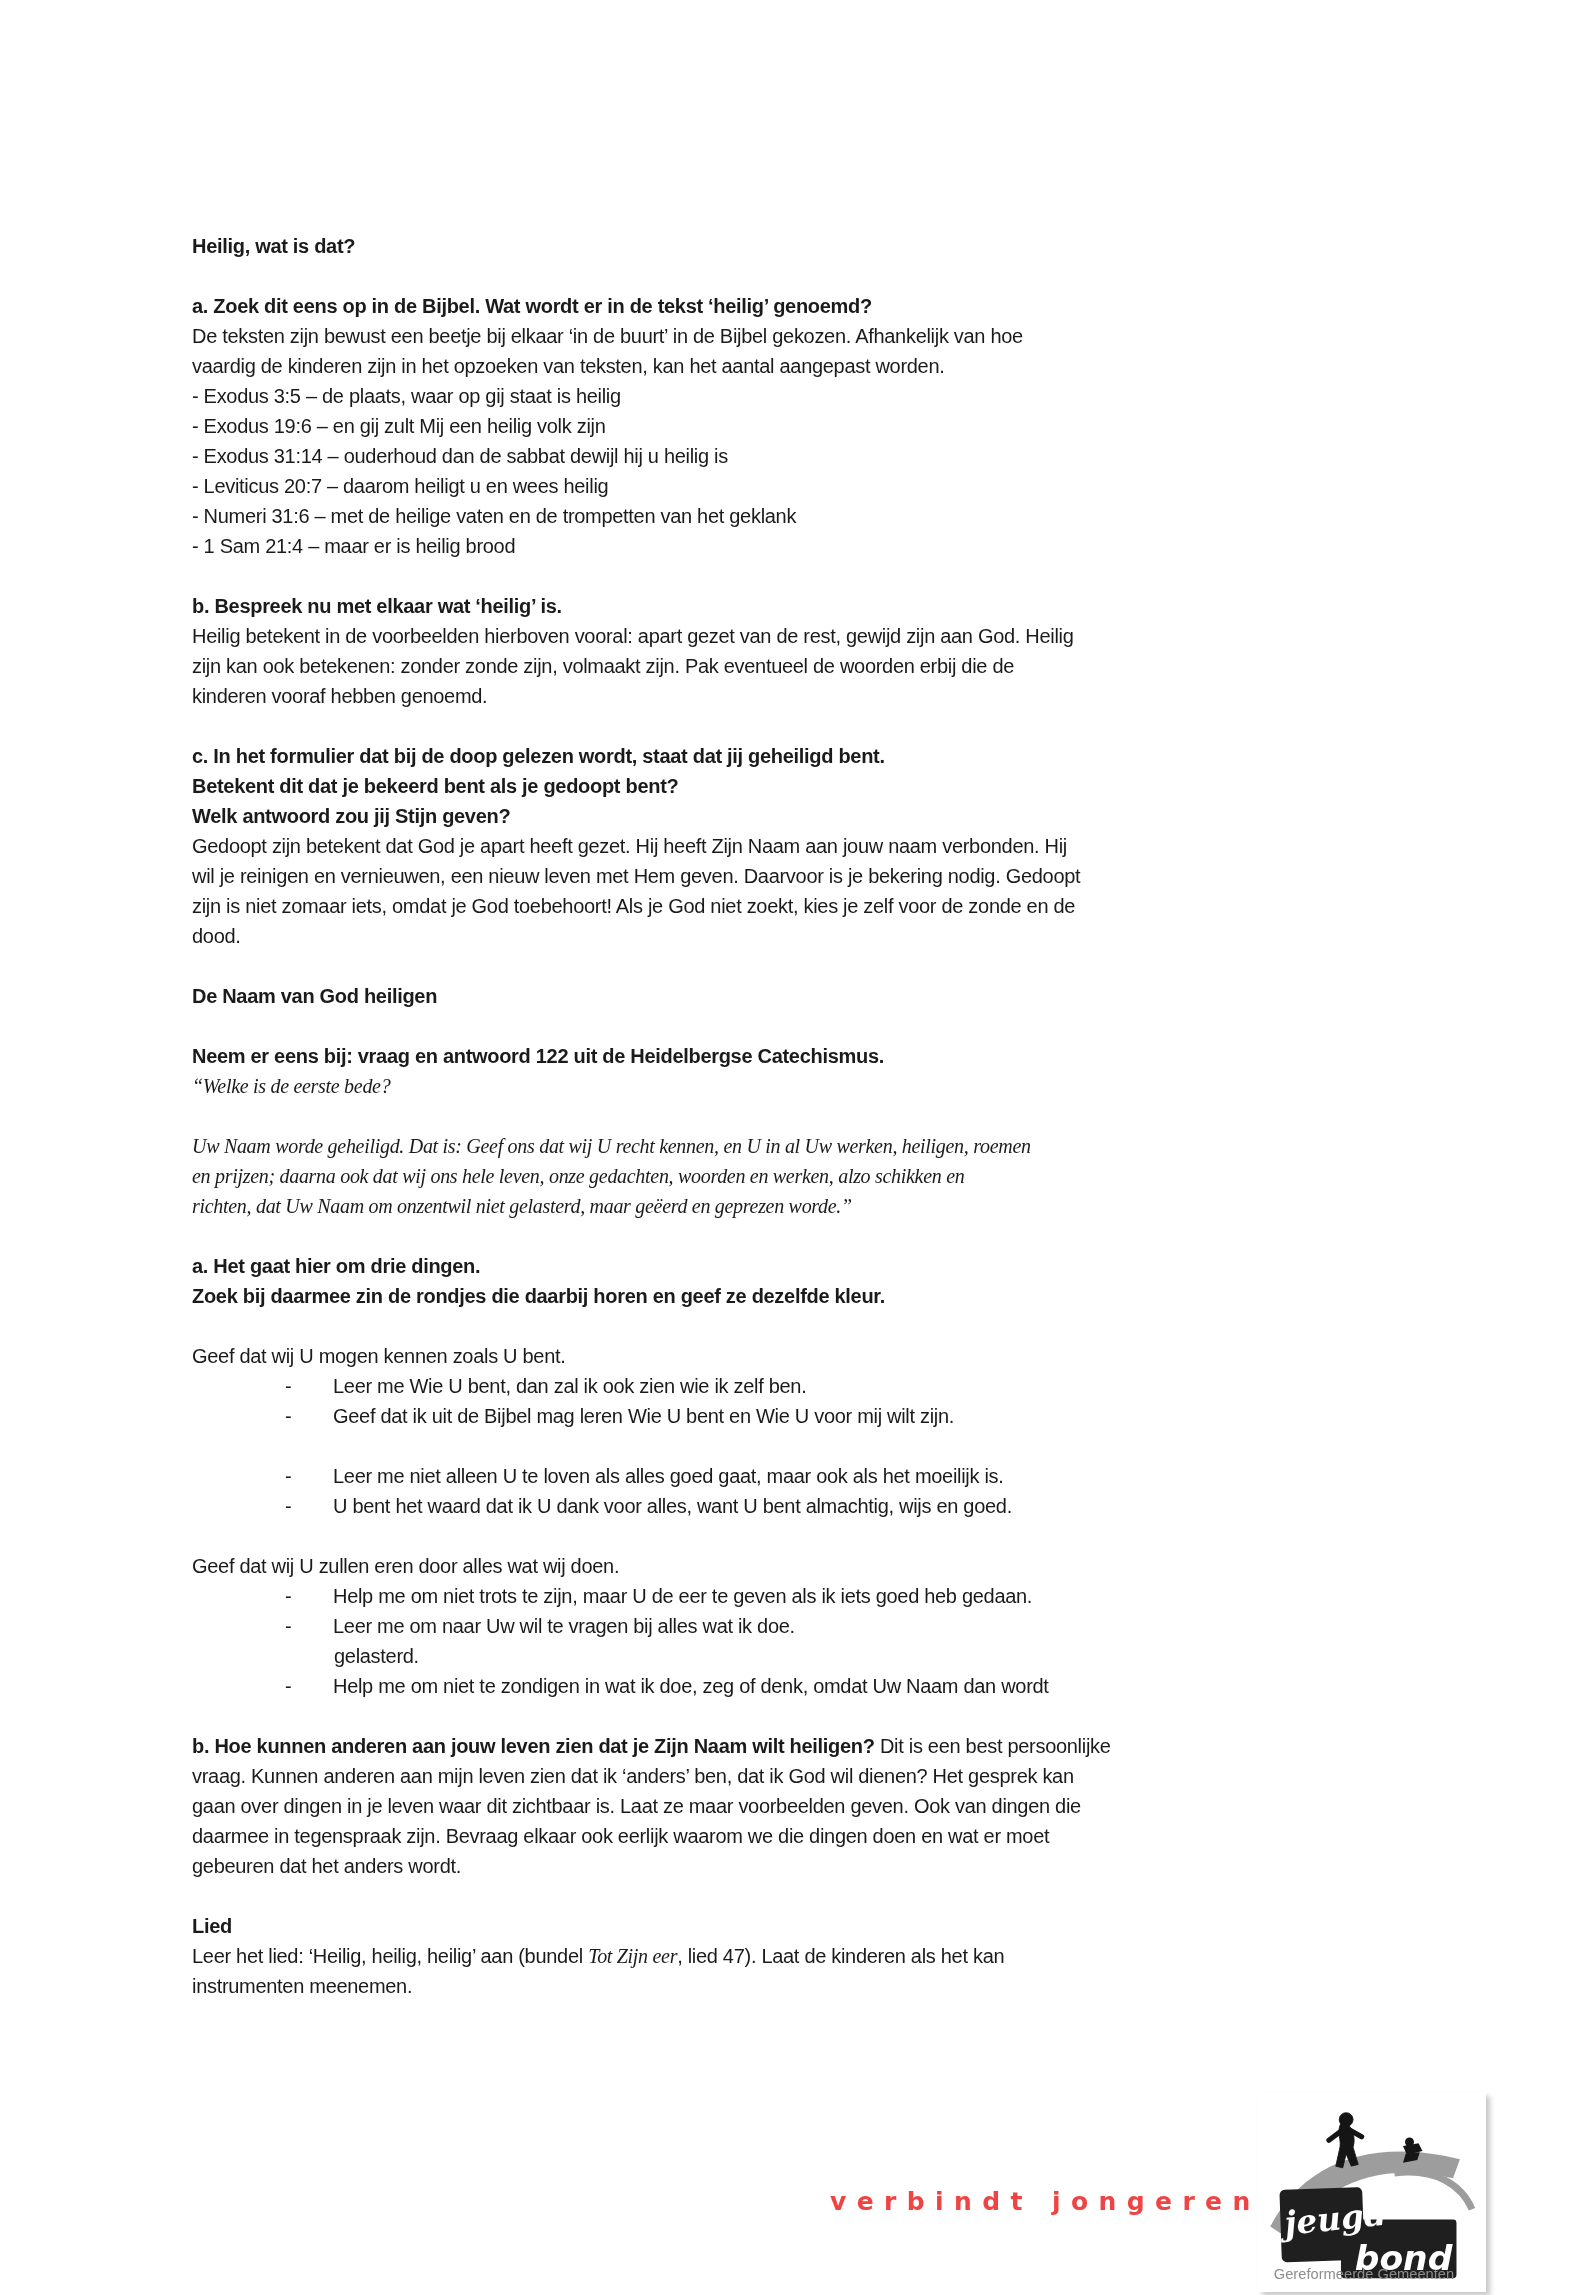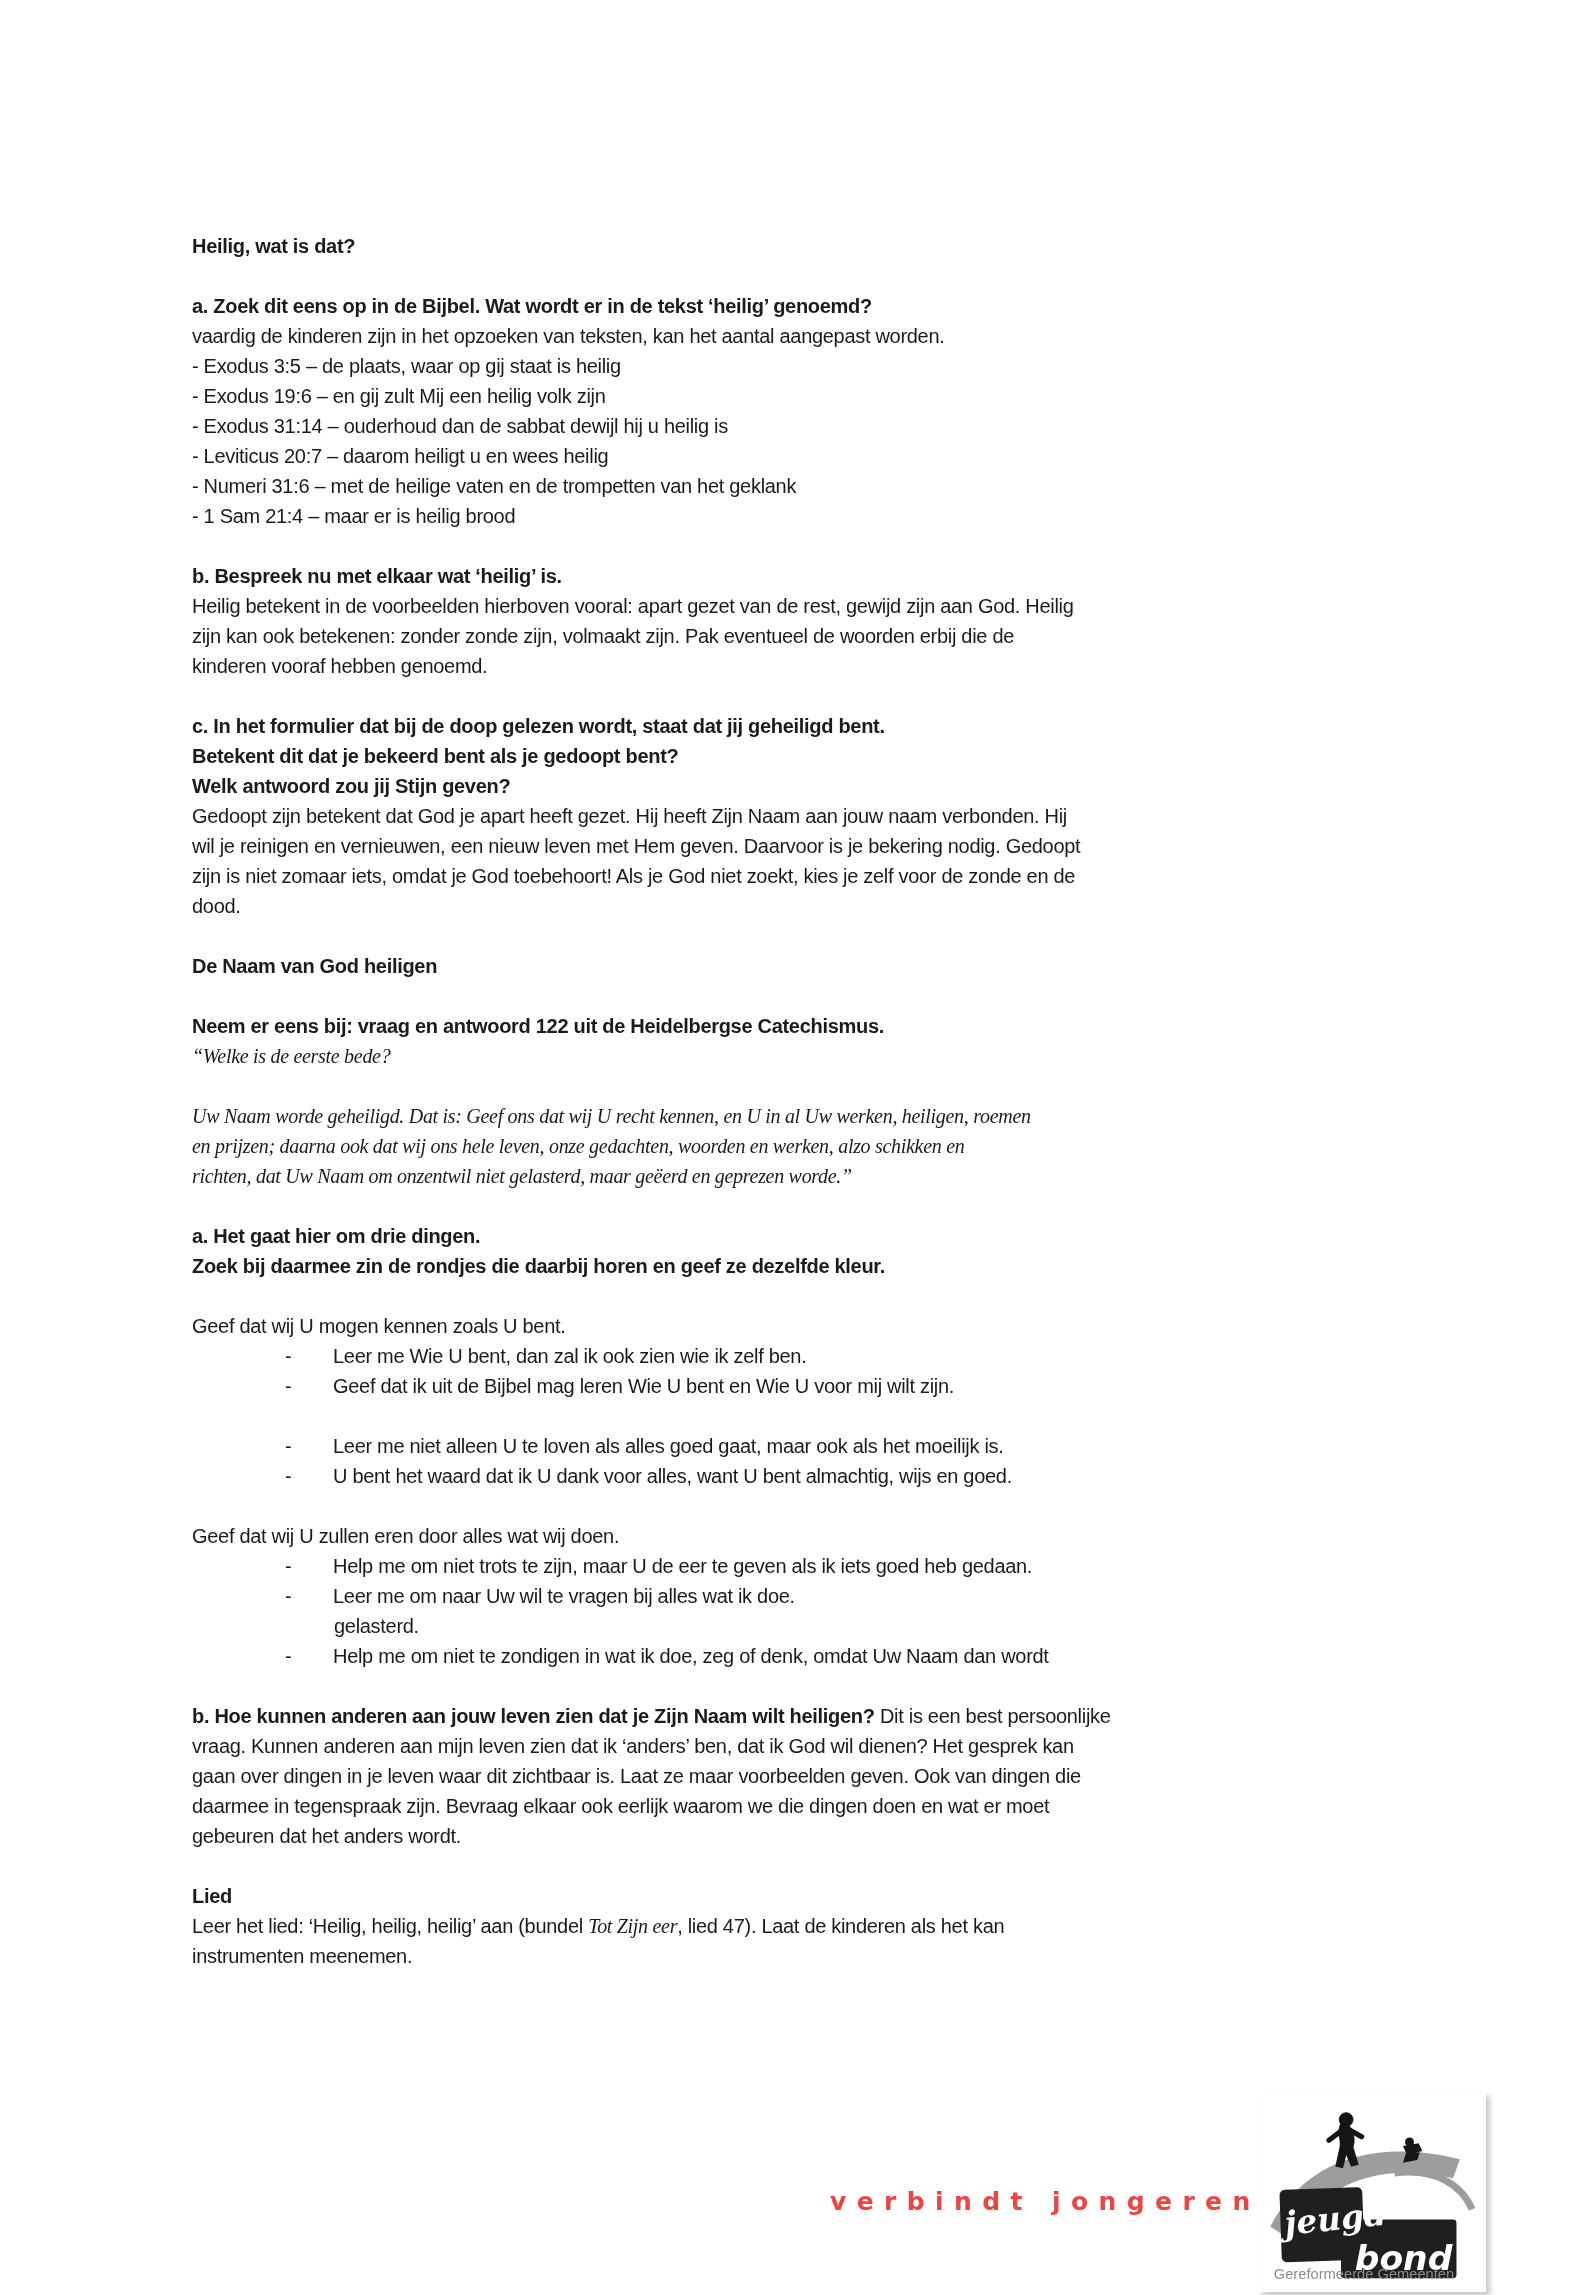--- a/index.html
+++ b/index.html
@@ -43,20 +43,21 @@
     font-style:italic;font-weight:700;font-size:40px;fill:#ffffff;
   }
 </style>
 </head>
 <body>
 
 <div id="doc">
     <div class="ln"><span class="r-b">Heilig, wat is dat?</span></div>
     <div class="ln">&nbsp;</div>
     <div class="ln"><span class="r-b">a. Zoek dit eens op in de Bijbel. Wat wordt er in de tekst ‘heilig’ genoemd?</span></div>
+    <div class="ln"><span class="r-n">De teksten zijn bewust een beetje bij elkaar ‘in de buurt’ in de Bijbel gekozen. Afhankelijk van hoe</span></div>
     <div class="ln"><span class="r-n">vaardig de kinderen zijn in het opzoeken van teksten, kan het aantal aangepast worden.</span></div>
     <div class="ln"><span class="r-n">- Exodus 3:5 – de plaats, waar op gij staat is heilig</span></div>
     <div class="ln"><span class="r-n">- Exodus 19:6 – en gij zult Mij een heilig volk zijn</span></div>
     <div class="ln"><span class="r-n">- Exodus 31:14 – ouderhoud dan de sabbat dewijl hij u heilig is</span></div>
     <div class="ln"><span class="r-n">- Leviticus 20:7 – daarom heiligt u en wees heilig</span></div>
     <div class="ln"><span class="r-n">- Numeri 31:6 – met de heilige vaten en de trompetten van het geklank</span></div>
     <div class="ln"><span class="r-n">- 1 Sam 21:4 – maar er is heilig brood</span></div>
     <div class="ln">&nbsp;</div>
     <div class="ln"><span class="r-b">b. Bespreek nu met elkaar wat ‘heilig’ is.</span></div>
     <div class="ln"><span class="r-n">Heilig betekent in de voorbeelden hierboven vooral: apart gezet van de rest, gewijd zijn aan God. Heilig</span></div>

